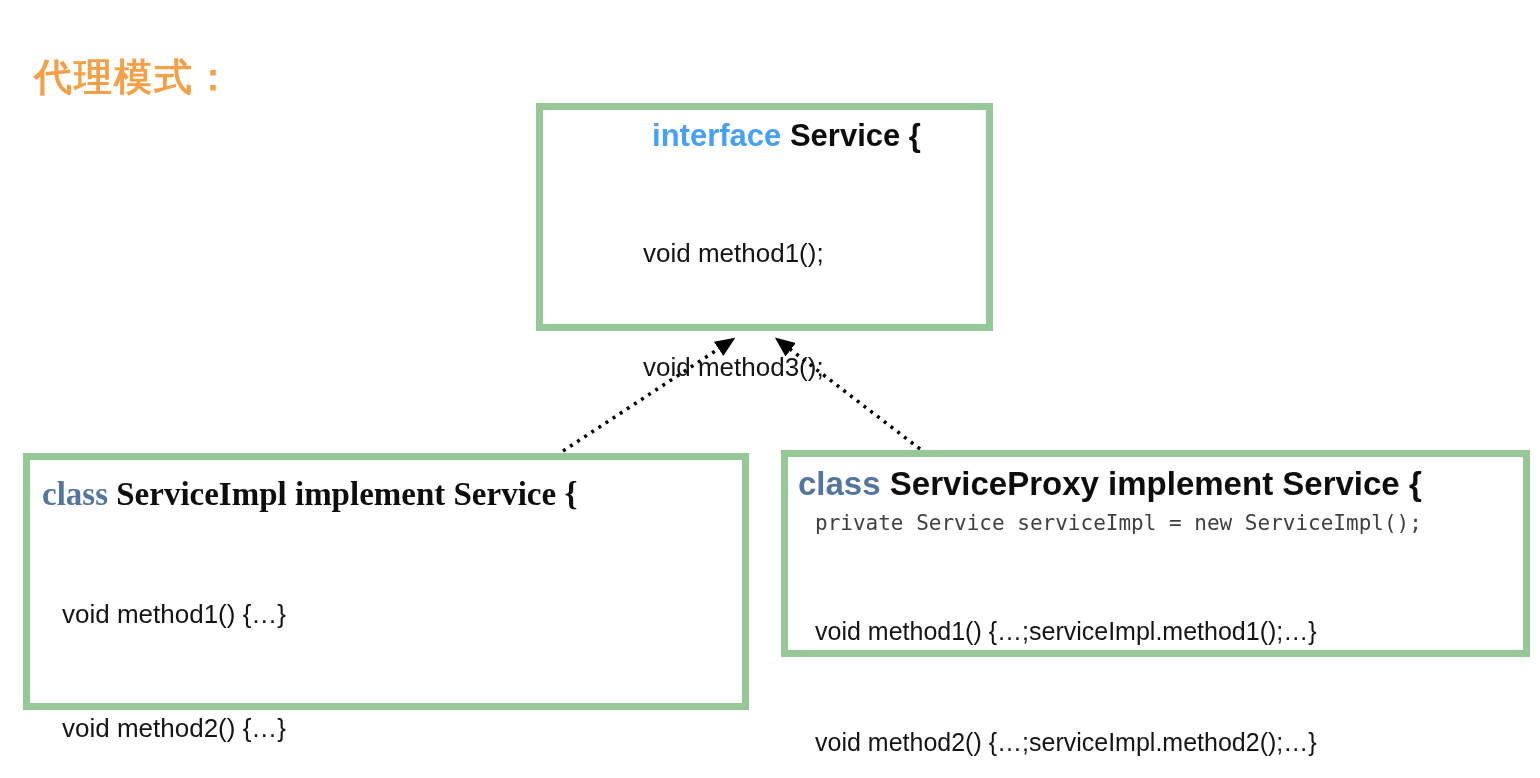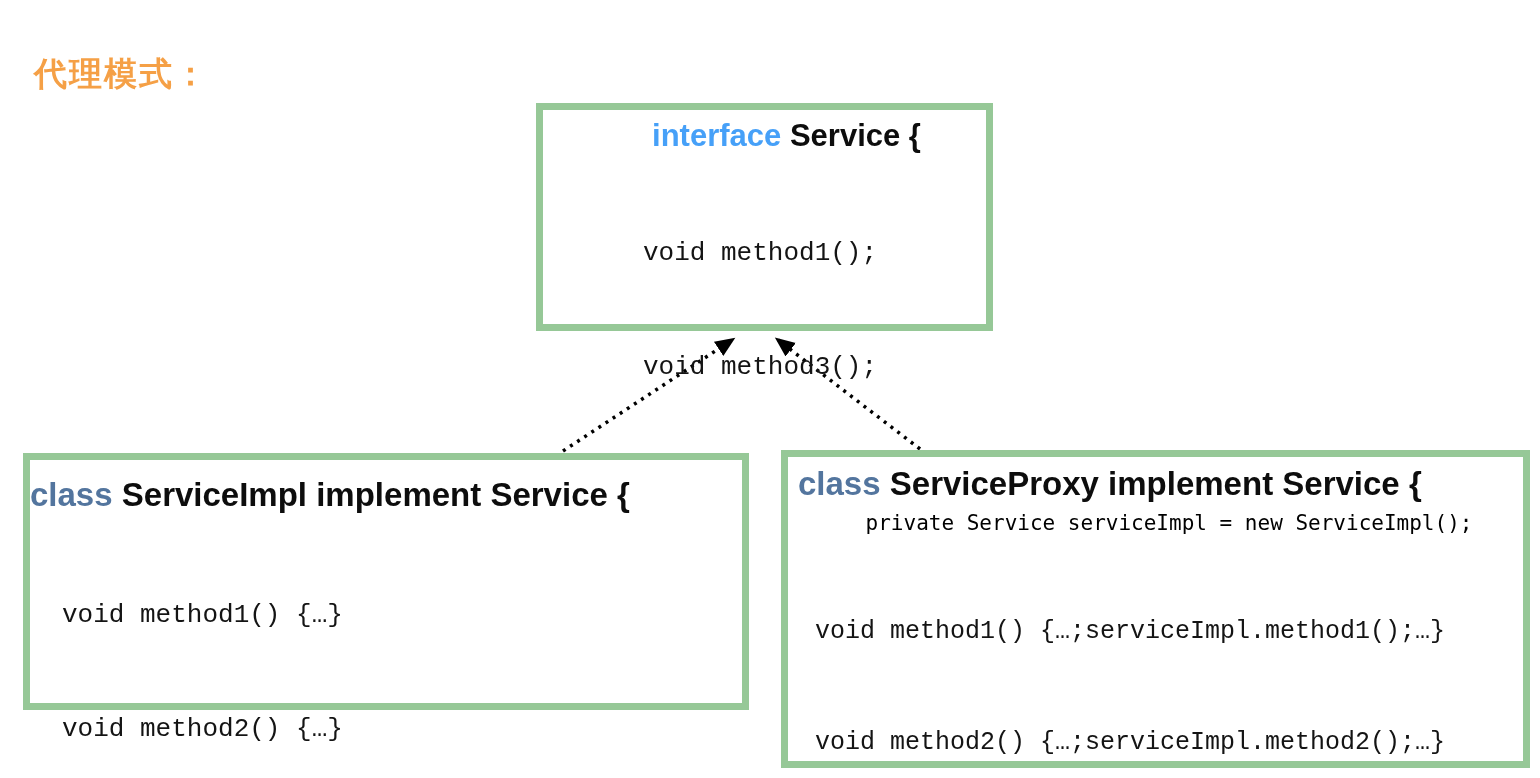--- a/index.html
+++ b/index.html
@@ -6,56 +6,55 @@
   html,body { background:#ffffff; }
   #stage {
     position:relative;
     width:1540px; height:778px;
     background:#ffffff;
     overflow:hidden;
     font-family:"Liberation Sans","DejaVu Sans",sans-serif;
   }
   .diagram-title {
     position:absolute; left:34px; top:52px;
-    font-size:33px; font-weight:bold; color:#F5A046;
+    font-size:38px; font-weight:bold; color:#F5A046;
     letter-spacing:2px;
   }
   .box {
     position:absolute;
     background:#ffffff;
     border:7px solid #96C897;
   }
   #box-interface { left:536px; top:103px; width:457px; height:228px; }
   #box-impl      { left:23px;  top:453px; width:726px; height:257px; }
-  #box-proxy     { left:781px; top:450px; width:749px; height:318px; }
+  #box-proxy     { left:781px; top:450px; width:749px; height:207px; }
 
   .heading {
     font-weight:bold; color:#0d0d0d; white-space:nowrap;
   }
   #box-interface .heading { text-align:center; font-size:31px; margin-top:8px; }
-  #box-impl .heading  { font-size:33px; margin:16px 0 2px 0; }
+  #box-impl .heading  { font-size:33px; margin:16px 0 2px 12px;font-family:Liberation Serif, serif; }
   #box-proxy .heading { font-size:33px; margin:8px 0 0 10px; }
 
   .kw-interface { color:#46A0F8;margin-left:44px; }
   .kw-class     { color:#53759E; }
 
   .code {
-    font-family:Liberation Mono, monospace;
+    font-family:Liberation Sans, sans-serif;
     color:#141414; white-space:pre;
   }
   #box-interface .code { font-size:26px; line-height:38px; margin:4px 0 0 100px; }
   #box-impl .code      { font-size:26px; line-height:38px; margin:6px 0 0 32px; }
   #box-proxy .code     { font-size:25px; line-height:37px; margin:0 0 0 27px; }
 
   .field-line {
     font-family:"DejaVu Sans Mono","Liberation Mono",monospace;
     font-size:21px; line-height:32px;
-    color:#000000; white-space:pre;
+    color:#404040; white-space:pre;
     margin:4px 0 0 27px;
-    text-align:center;
   }
 
   .closing {
     font-weight:bold; color:#0d0d0d;
     font-size:31px; line-height:36px;
   }
   #box-interface .closing { margin:2px 0 0 58px; }
 
   #arrow-layer {
     position:absolute; left:0; top:0;

